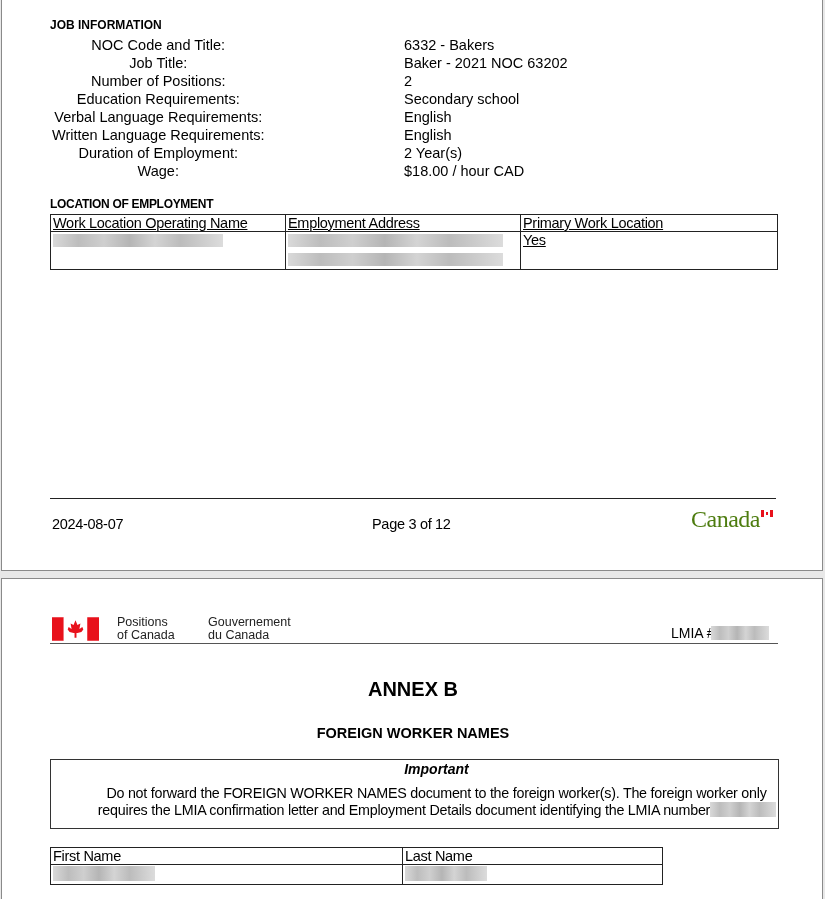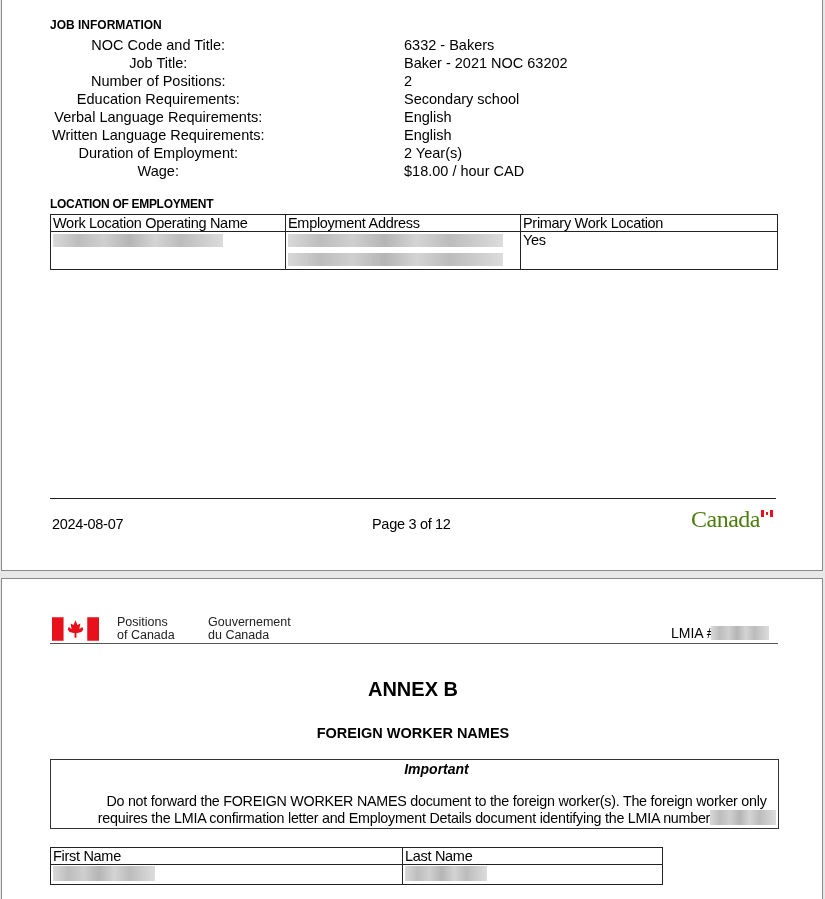--- a/index.html
+++ b/index.html
@@ -59,21 +59,21 @@
     <div>2</div>
     <div>Secondary school</div>
     <div>English</div>
     <div>English</div>
     <div>2 Year(s)</div>
     <div>$18.00 / hour CAD</div>
   </div>
 
   <div class="abs sec-title" style="left:48px; top:197px; letter-spacing:-0.3px;">LOCATION OF EMPLOYMENT</div>
 
-  <table class="grid" style="left:48px; top:214px; width:728px;">
+  <table class="grid" style="left:48px; top:214px; width:728px;text-decoration:underline;">
     <tbody>
         <tr>
       <td style="width:230px;">Work Location Operating Name</td>
       <td style="width:230px;">Employment Address</td>
       <td>Primary Work Location</td>
     </tr>
     <tr style="height:34px;">
       <td><span class="blur" style="width:170px; margin-top:2px;"></span></td>
       <td>
         <span class="blur" style="width:215px; margin-top:2px;"></span><br>
@@ -122,21 +122,21 @@
   </div>
 
   <div class="hr" style="left:48px; top:64px; width:728px; background:#555;"></div>
 
   <div class="abs annex" style="left:0; width:822px; text-align:center; top:99px;">ANNEX B</div>
 
   <div class="abs fwn" style="left:0; width:822px; text-align:center; top:146px;">FOREIGN WORKER NAMES</div>
 
   <div class="important-box" style="left:48px; top:180px; width:729px; height:70px;padding-left:44px;">
     <div class="important-title" style="margin-top:1px;">Important</div>
-    <div class="important-body" style="margin-top:16px;">
+    <div class="important-body" style="margin-top:8px;">
       <div>Do not forward the FOREIGN WORKER NAMES document to the foreign worker(s). The foreign worker only</div>
       <div style="white-space:nowrap; text-align:center; padding-left:1px;"><span>requires the LMIA confirmation letter and Employment Details document identifying the LMIA number</span><span class="blur" style="width:66px; height:15px; vertical-align:-2px;"></span></div>
     </div>
   </div>
 
   <table class="grid" style="left:48px; top:268px; width:613px;">
     <tbody>
         <tr>
       <td style="width:347px;">First Name</td>
       <td>Last Name</td>

